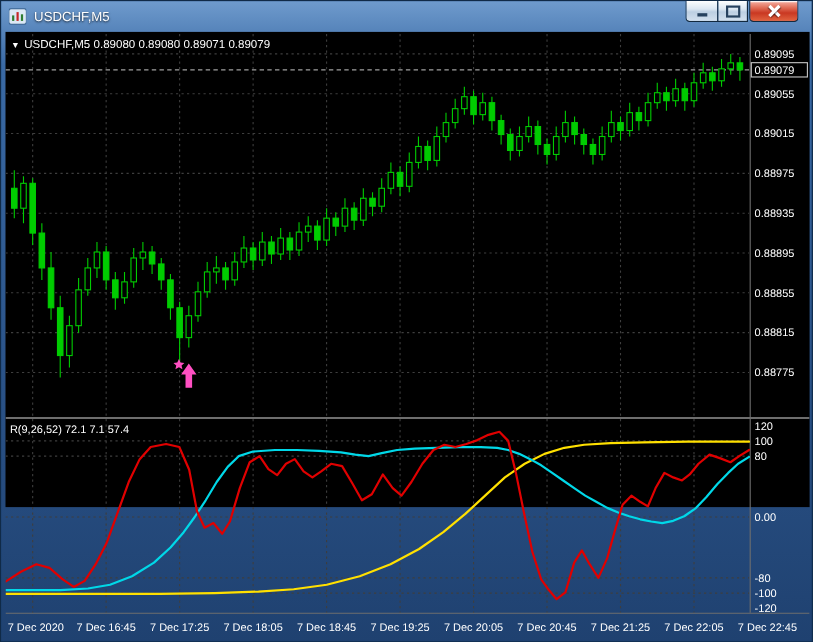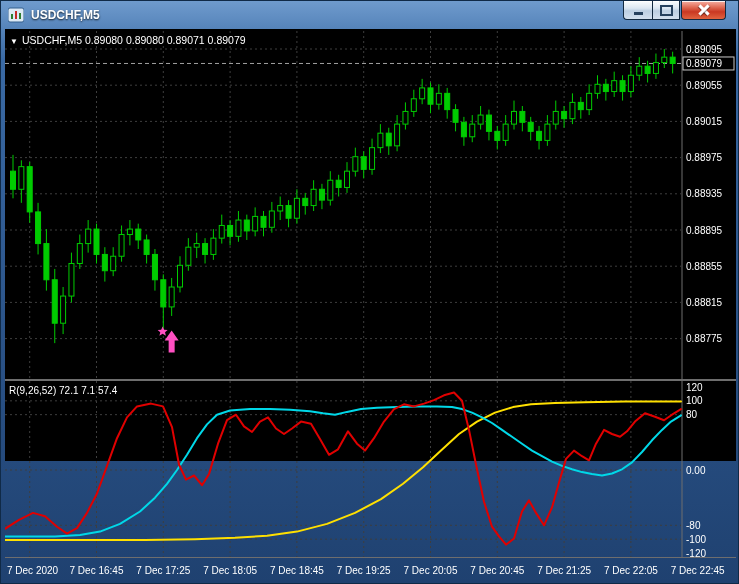--- a/index.html
+++ b/index.html
@@ -12,21 +12,21 @@
     background:linear-gradient(180deg,#6f9bcd 0%,#3a6aa5 8%,#2a5档 0%,#2a5287 55%,#1f4170 100%);
     background:linear-gradient(180deg,#6f9bcd 0%,#3a6aa5 10%,#2a5287 60%,#1f4170 100%);
     border:1px solid #102a47;
   }
   .titlebar{
     position:absolute;left:4px;top:0;right:4px;height:28px;
     display:flex;align-items:center;
   }
   .app-icon{width:18px;height:16px;margin:0 5px 0 3px;display:inline-flex;align-items:center;}
   .title-text{
-    color:#ffffff;font-size:12px;font-weight:bold;
+    color:#ffffff;font-size:12px;font-weight:normal;
     text-shadow:0 1px 2px rgba(0,0,0,.8);white-space:nowrap;
   }
   .winbtns{position:absolute;top:0;right:8px;display:flex;}
   .wbtn{
     height:19px;box-sizing:border-box;border:1px solid #12293f;border-top:none;
     border-radius:0 0 4px 4px;display:flex;align-items:center;justify-content:center;
     background:linear-gradient(180deg,#fbfdfe 0%,#dce7f2 40%,#bccfe2 55%,#d3e0ee 100%);
     box-shadow:inset 0 1px 0 rgba(255,255,255,.85);cursor:pointer;
   }
   .wbtn.min{width:29px;border-right:none;border-radius:0 0 0 4px;}

